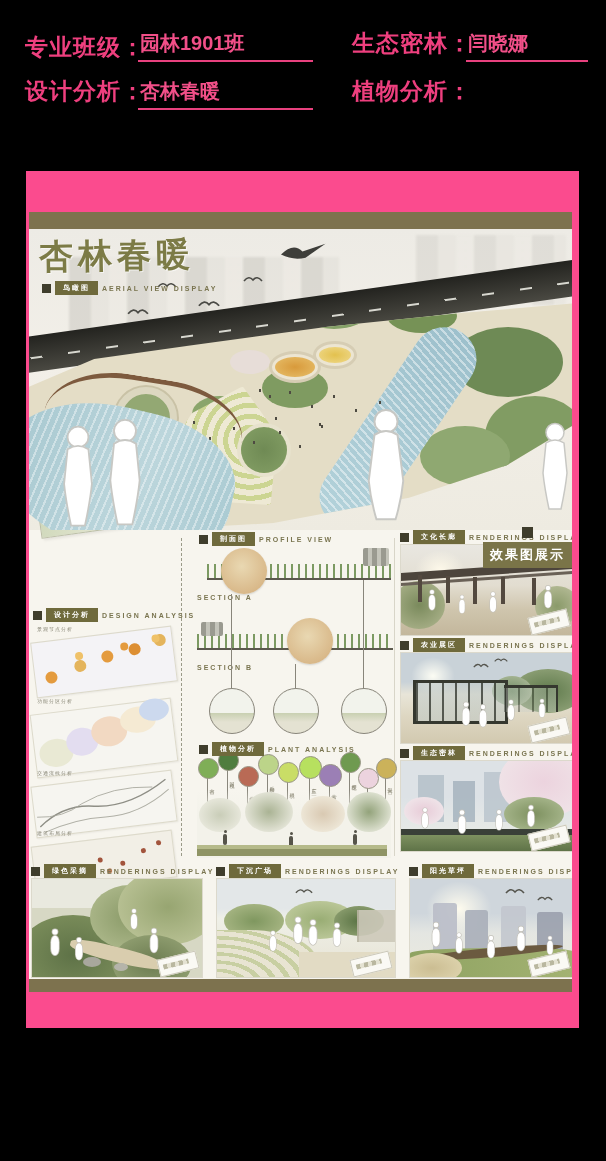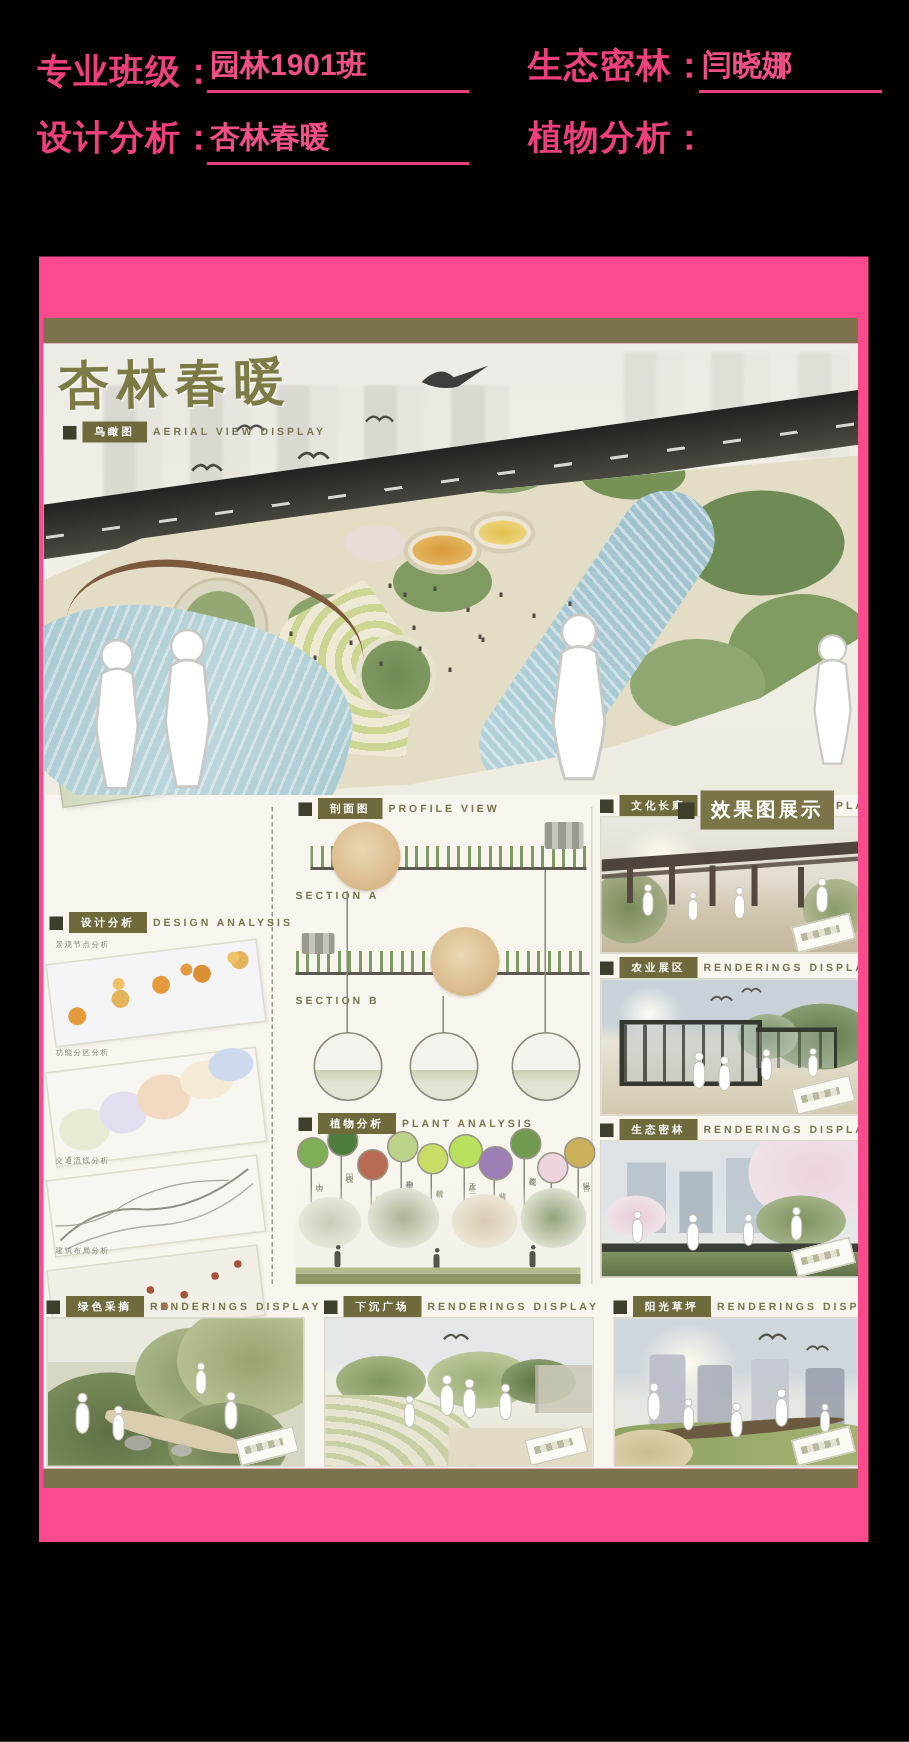--- a/index.html
+++ b/index.html
@@ -348,21 +348,21 @@
           <span class="dspan" style="left:104px;top:6px;width:44px;height:36px;background:radial-gradient(#d9c9b2,#efe9da 78%);"></span>
           <span class="dspan" style="left:150px;top:2px;width:44px;height:40px;background:radial-gradient(#93a37b,#e6e8da 80%);"></span>
           <span class="sperson" style="left:26px;top:44px;"></span>
           <span class="sperson" style="left:92px;top:46px;"></span>
           <span class="sperson" style="left:156px;top:44px;"></span>
           <div class="groundbar"></div>
         </div>
       </div>
 
       <div class="col-right">
-        <div class="badge" style="right:16px;top:-3px;">
+        <div class="badge" style="right:0;top:-3px;flex-direction:column;">
           <span class="bsq"></span>
           <span class="btxt">效果图展示</span>
         </div>
 
         <div class="labelrow" style="left:0;top:0;">
           <span class="sq"></span>
           <span class="chip">文化长廊</span>
           <span class="caps">RENDERINGS DISPLAY</span>
         </div>
         <div class="scene" style="left:0;top:14px;width:172px;height:90px;

